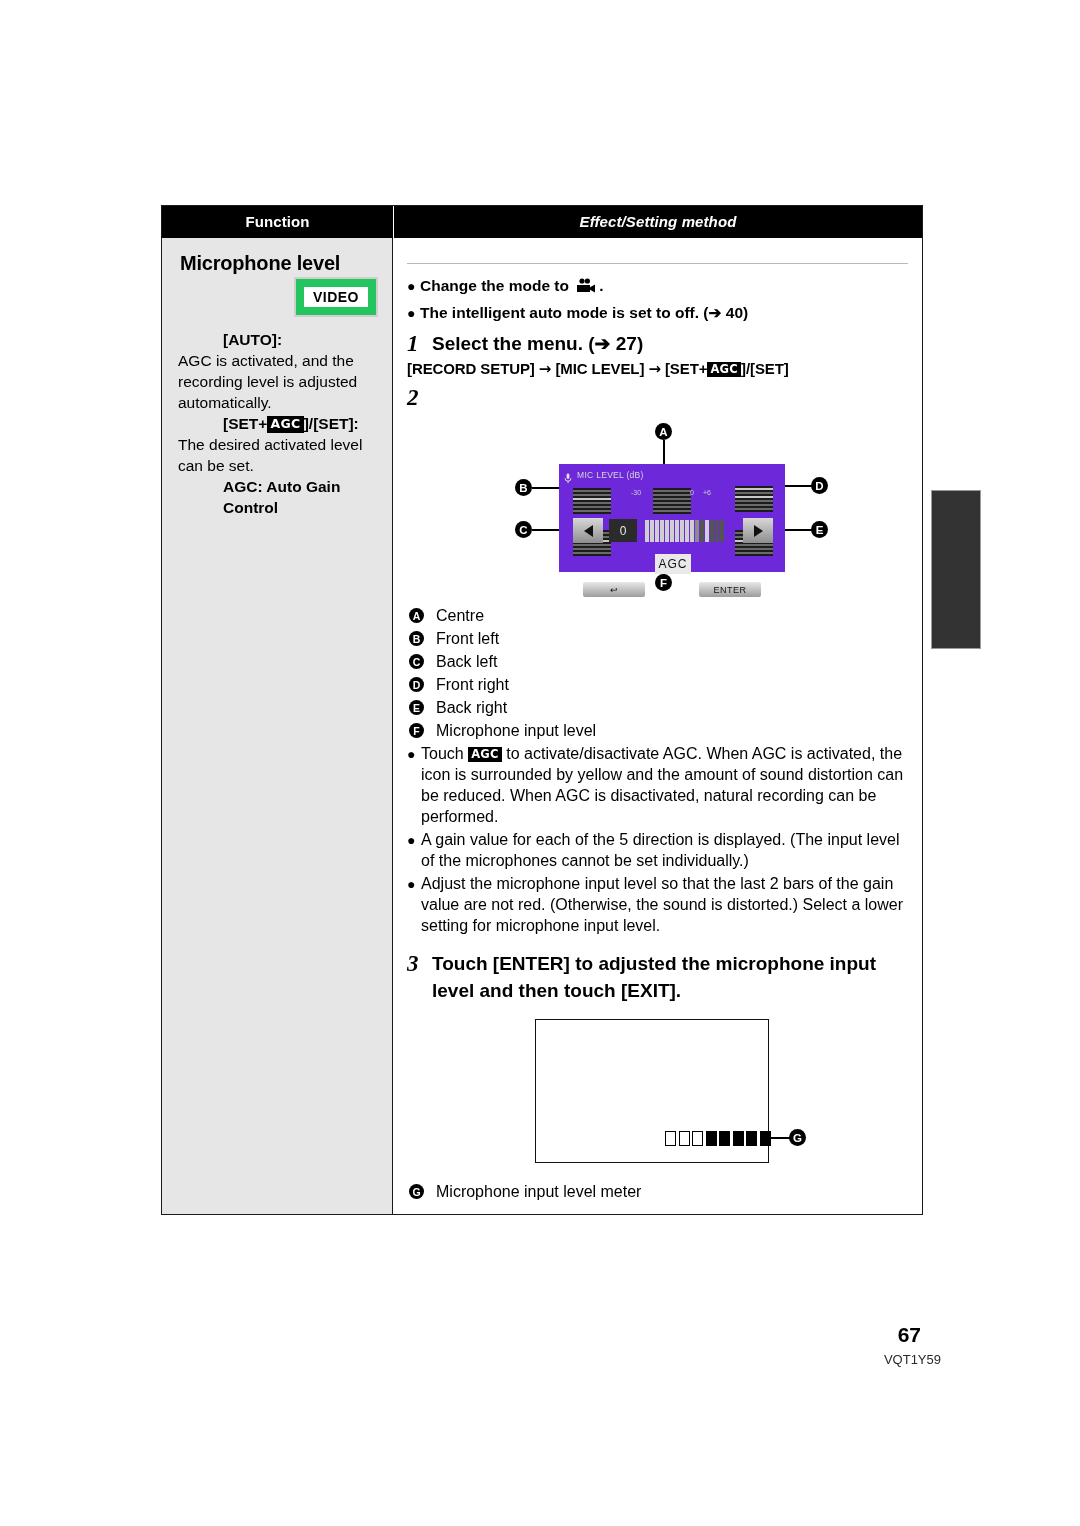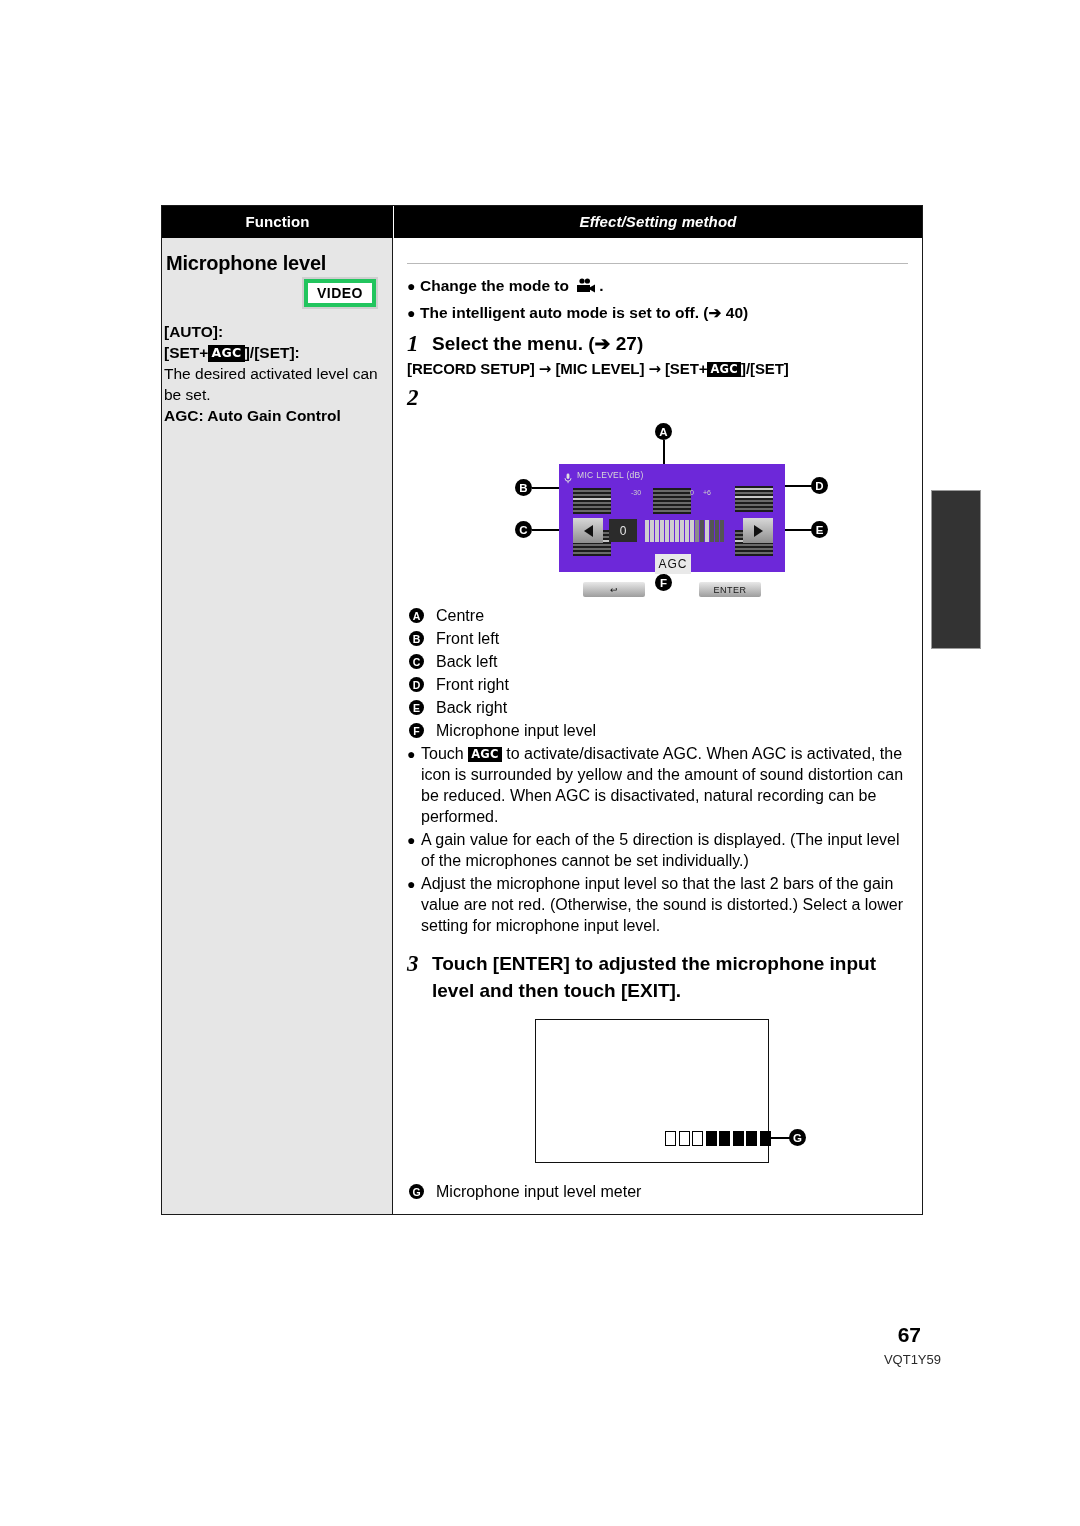--- a/index.html
+++ b/index.html
@@ -29,36 +29,36 @@
   .th{
     color:#fff;font-weight:bold;font-size:15px;text-align:center;
     padding:7px 0 8px 0;letter-spacing:.1px;
   }
   .th-fn{width:231px;border-right:1px solid #fff;}
   .th-ef{flex:1;font-style:italic;}
 
   .tbl-body{display:flex;align-items:stretch;}
   .col-fn{
     width:231px;background:#e6e6e6;border-right:1px solid #1a1a1a;
-    padding:10px 10px 12px 2px;box-sizing:border-box;
+    padding:10px 10px 12px 16px;box-sizing:border-box;
   }
   .col-ef{
     flex:1;background:#ffffff;padding:11px 14px 10px 14px;box-sizing:border-box;
   }
 
   
   .fn-title{font-size:20px;font-weight:bold;margin:4px 0 0 2px;letter-spacing:-.2px;}
   .video-badge-row{display:flex;justify-content:flex-end;margin:4px 6px 0 0;}
   .video-badge{
     display:inline-block;font-size:14px;font-weight:bold;letter-spacing:.5px;
     padding:2px 9px 2px 9px;background:#fff;color:#000;
-    border:4px solid #22c55e;box-shadow:0 0 0 2px #cfcfcf;
+    border:8px solid #22c55e;box-shadow:0 0 0 2px #cfcfcf;
   }
   .fn-body{font-size:15.5px;line-height:21px;margin-top:14px;}
-  .fn-body .b{font-weight:bold;}
+  .fn-body .b{font-weight:bold;margin-left:45px;}
   .fn-body p{margin:0;}
   .agc-badge{
     display:inline-block;background:#000;color:#fff;font-weight:bold;
     font-size:12.5px;line-height:14px;padding:1px 3px 2px 3px;
     vertical-align:1px;letter-spacing:.4px;
     font-family:"DejaVu Sans", sans-serif;
   }
   .agc-badge-sm{
     display:inline-block;background:#000;color:#fff;font-weight:bold;
     font-size:11.5px;line-height:13px;padding:1px 3px 1px 3px;
@@ -194,20 +194,21 @@
 
     <div class="tbl-body">
 
       <div class="col-fn">
         <div class="fn-title">Microphone level</div>
         <div class="video-badge-row">
           <span class="video-badge">VIDEO</span>
         </div>
         <div class="fn-body">
           <p class="b">[AUTO]:</p>
+          <p>AGC is activated, and the recording level is adjusted automatically.</p>
           <p class="b"><span>[SET</span><span>+</span><span class="agc-badge">AGC</span><span>]/[SET]:</span></p>
           <p>The desired activated level can be set.</p>
           <p class="b">AGC: Auto Gain Control</p>
         </div>
       </div>
 
       <div class="col-ef">
 
         <hr class="hr">
 

